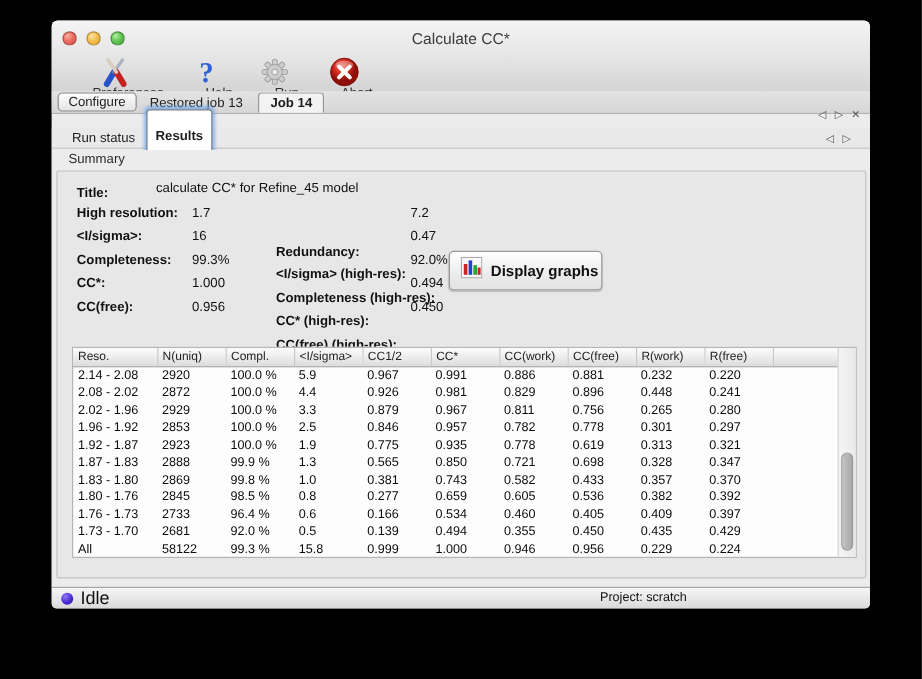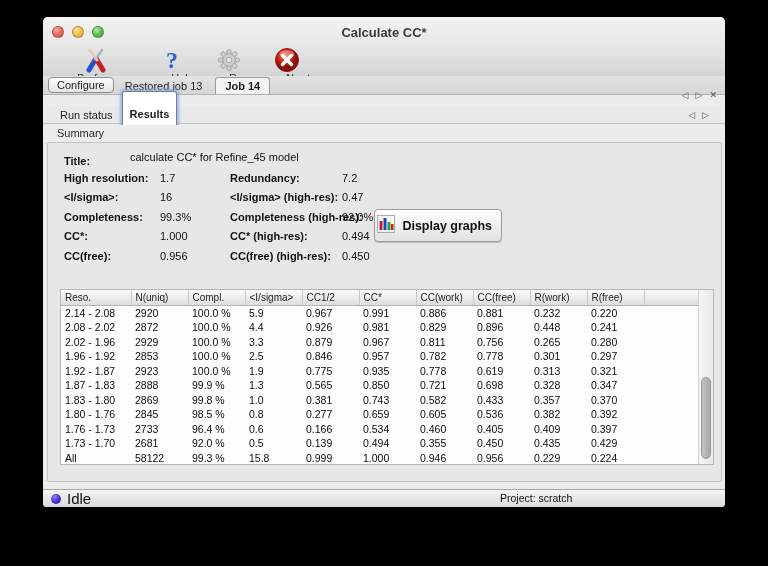--- a/index.html
+++ b/index.html
@@ -11,21 +11,21 @@
   #chrome { position:absolute; top:0; left:0; right:0; height:68px;
             background:linear-gradient(#f4f4f4 0%, #e2e2e2 55%, #cfcfcf 100%);
             border-bottom:1px solid #9f9f9f; }
   #titlebar { position:relative; height:30px; }
   #traffic { position:absolute; left:9px; top:9px; display:flex; gap:8px; }
   .tl { width:12px; height:12px; border-radius:50%; border:1px solid rgba(0,0,0,.25); }
   .tl.red    { background:radial-gradient(circle at 35% 30%, #ffb3a9, #ed6b60 45%, #d5544a); }
   .tl.yellow { background:radial-gradient(circle at 35% 30%, #ffe6a8, #f5bf4f 45%, #dfa437); }
   .tl.green  { background:radial-gradient(circle at 35% 30%, #b9f0a8, #62c554 45%, #4aa83e); }
   #window-title { position:absolute; left:0; right:0; top:8px; text-align:center;
-                  font-size:13px; font-weight:bold; color:#3b3b3b; }
+                  font-size:13px; font-weight:normal; color:#3b3b3b; }
   #toolbar { position:absolute; top:30px; left:6px; display:flex; align-items:flex-end; }
   .tb-item { display:flex; flex-direction:column; align-items:center; padding:0 7px; cursor:default; }
   .tb-icon { height:26px; display:flex; align-items:center; justify-content:center; }
   .tb-label { font-size:11px; color:#2e2e2e; margin-top:-1px; white-space:nowrap;margin-left:21px; }
   
   #tabrow1 { position:absolute; top:59px; left:0; right:0; height:19px;
              background:linear-gradient(#e3e3e3,#d6d6d6); border-bottom:1px solid #b2b2b2;
              display:flex; align-items:flex-end; padding-left:3px; }
   .tab { font-size:11px; color:#1d1d1d; padding:2px 9px 2px 9px; white-space:nowrap; }
   .tab.outlined { border:1px solid #8f8f8f; border-radius:4px; margin:0 2px 1px 2px; padding:1px 8px;
@@ -47,28 +47,28 @@
   #panel { position:absolute; left:4px; right:3px; top:17px; bottom:7px;
            background:#e7e7e7; border:1px solid #c2c2c2; border-radius:2px; }
   .kv-label { font-weight:bold; font-size:11px; color:#111; }
   .kv-value { font-size:11px; color:#111; }
   #kv-title { position:absolute; left:16px; top:8px; }
   #kv-title .kv-value { position:absolute; left:66px; top:0; white-space:nowrap; }
   #kv-rows { position:absolute; left:16px; top:29px; width:420px; }
   .kv-row { position:relative; height:19.4px; }
   .kv-row .l1 { position:absolute; left:0; }
   .kv-row .v1 { position:absolute; left:96px; }
-  .kv-row .l2 { position:absolute; left:166px; white-space:nowrap; }
+  .kv-row .l2 { position:absolute; left:166px; white-space:nowrap;margin-top:32px; }
   .kv-row .v2 { position:absolute; left:278px; }
   
   #display-graphs { position:absolute; left:326px; top:66px; width:128px; height:33px;
                     border:1px solid #9b9b9b; border-radius:4px;
                     background:linear-gradient(#ffffff,#ededed 55%,#e2e2e2);
                     box-shadow:0 1px 1px rgba(0,0,0,.18);
-                    display:flex; align-items:center; gap:7px; padding:0 9px; cursor:default;justify-content:flex-end; }
+                    display:flex; align-items:center; gap:7px; padding:0 9px; cursor:default; }
   #display-graphs .btn-label { font-size:12.5px; font-weight:bold; color:#101010; white-space:nowrap; }
   
   #table-wrap { position:absolute; left:12px; top:146px; width:654px; height:176px;
                 background:#fdfdfd; border:1px solid #b5b5b5; display:flex; }
   table { border-collapse:collapse; table-layout:fixed; width:638px; }
   th { height:15px; background:linear-gradient(#fcfcfc,#dddddd); border-bottom:1px solid #b3b3b3;
        border-left:1px solid #c9c9c9; font-weight:normal; font-size:10px; text-align:left;
        padding:0 0 0 4px; color:#222; white-space:nowrap; overflow:hidden; }
   th:first-child { border-left:none; }
   td { font-size:10.5px; line-height:14.55px; height:14.55px; padding:0 0 0 4px; color:#0c0c0c;

